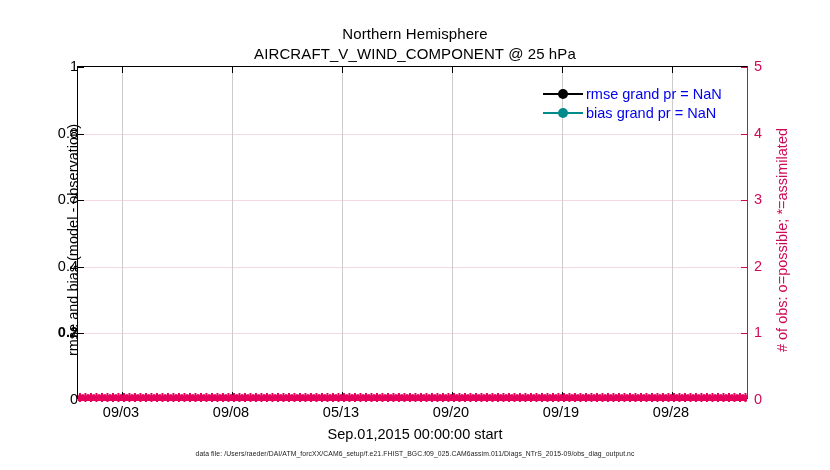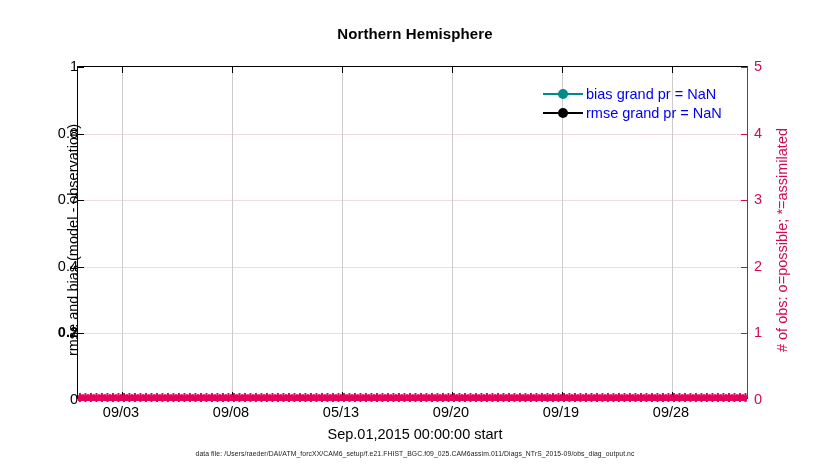--- a/index.html
+++ b/index.html
@@ -20,21 +20,21 @@
   #title-block {
     position: absolute;
     left: 0;
     top: 24px;
     width: 830px;
     text-align: center;
     color: #000000;
   }
   #title-block .title-line {
     font-size: 15px;
-    font-weight: bold;
+    font-weight: normal;
     line-height: 20px;
     letter-spacing: 0.1px;
   }
 
   
   #plot-frame {
     position: absolute;
     left: 77px;
     top: 66px;
     width: 671px;
@@ -215,20 +215,21 @@
     font-size: 6.8px;
     color: #1a1a1a;
     letter-spacing: 0.1px;
   }
 </style>
 </head>
 <body>
 
 <div id="title-block">
   <div class="title-line">Northern Hemisphere</div>
+  <div class="title-line">AIRCRAFT_V_WIND_COMPONENT @ 25 hPa</div>
 </div>
 
 <div id="plot-frame" class="right-axis-colored">
   <div id="grid-layer">
       <div class="grid-h" style="top: 266.4px; background: rgb(244, 217, 226);"></div>
       <div class="grid-h" style="top: 199.8px; background: rgb(244, 217, 226);"></div>
       <div class="grid-h" style="top: 133.2px; background: rgb(244, 217, 226);"></div>
       <div class="grid-h" style="top: 66.6px; background: rgb(244, 217, 226);"></div>
       <div class="grid-v" style="left: 44px; background: rgb(204, 204, 204);"></div>
       <div class="grid-v" style="left: 154px; background: rgb(204, 204, 204);"></div>
@@ -417,27 +418,27 @@
     <div class="xlab" style="left: 671px;">09/28</div>
   </div>
 
 <div id="ylabel-left">rmse and bias (model - observation)</div>
 <div id="ylabel-right"># of obs: o=possible; *=assimilated</div>
 <div id="xlabel">Sep.01,2015 00:00:00 start</div>
 
 <div id="legend">
   <div class="legend-row">
     <span class="legend-marker">
+      <span class="lm-line" style="background:#000000"></span>
+      <span class="lm-dot" style="background:#000000"></span>
+    </span>
+    <span class="legend-label">rmse grand pr = NaN</span>
+  </div>
+  <div class="legend-row">
+    <span class="legend-marker">
       <span class="lm-line" style="background:#008b8b"></span>
       <span class="lm-dot" style="background:#008b8b"></span>
     </span>
     <span class="legend-label">bias grand pr = NaN</span>
   </div>
-  <div class="legend-row">
-    <span class="legend-marker">
-      <span class="lm-line" style="background:#000000"></span>
-      <span class="lm-dot" style="background:#000000"></span>
-    </span>
-    <span class="legend-label">rmse grand pr = NaN</span>
-  </div>
 </div>
 
 <div id="footer">data file: /Users/raeder/DAI/ATM_forcXX/CAM6_setup/f.e21.FHIST_BGC.f09_025.CAM6assim.011/Diags_NTrS_2015-09/obs_diag_output.nc</div>
 
 </body></html>

